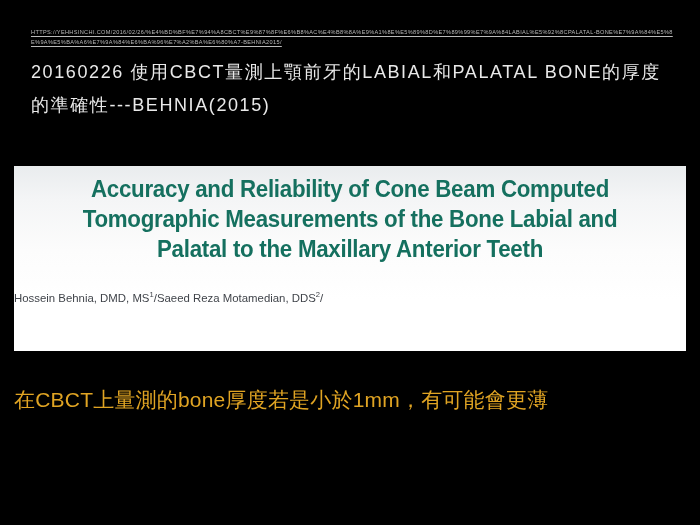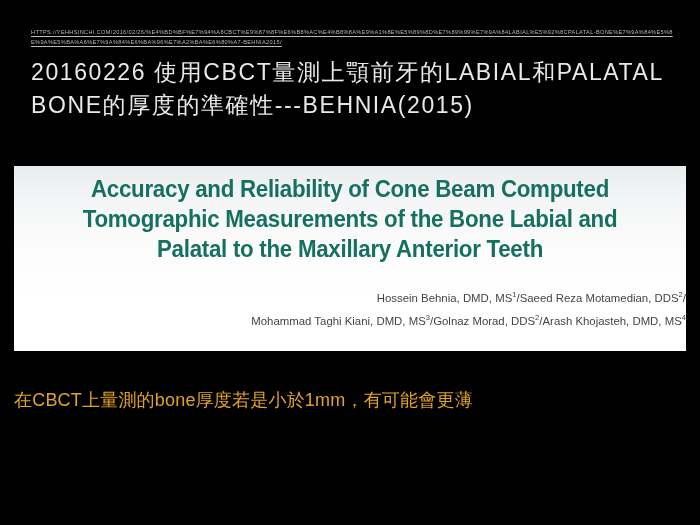--- a/index.html
+++ b/index.html
@@ -40,21 +40,21 @@
     cursor: pointer;
   }
 
   
   .headline {
     position: absolute;
     left: 31px;
     top: 56px;
     width: 640px;
     color: #e9e9e9;
-    font-size: 23px;
+    font-size: 18px;
     line-height: 33px;
     letter-spacing: 1.6px;
     font-weight: 400;
     font-family: "Liberation Sans", sans-serif;
     white-space: pre-wrap;
   }
 
   
   .paper-card {
     position: absolute;
@@ -83,37 +83,37 @@
     transform: scaleX(0.93);
     transform-origin: center top;
   }
   .paper-title .tline { display: block; white-space: nowrap; }
 
   .paper-authors {
     position: absolute;
     left: 0;
     top: 121px;
     width: 672px;
-    text-align: right;
+    text-align: left;
     color: #40444a;
     font-size: 11.4px;
     line-height: 23px;
     font-family: "Liberation Sans", sans-serif;
   }
   .paper-authors .aline { display: block; white-space: nowrap; }
   .paper-authors sup { font-size: 7.6px; vertical-align: super; line-height: 0; }
 
   
   .caption {
     position: absolute;
     left: 14px;
     top: 385px;
     width: 676px;
     color: #e0a423;
-    font-size: 18px;
+    font-size: 21px;
     line-height: 30px;
     letter-spacing: 0.2px;
     font-family: "Liberation Sans", sans-serif;
     white-space: nowrap;
   }
 </style>
 </head>
 <body>
 
 <div id="page">
@@ -125,20 +125,19 @@
   <div class="paper-card">
 
     <div class="paper-title">
       <span class="tline">Accuracy and Reliability of Cone Beam Computed</span>
       <span class="tline">Tomographic Measurements of the Bone Labial and</span>
       <span class="tline">Palatal to the Maxillary Anterior Teeth</span>
     </div>
 
     <div class="paper-authors">
       <span class="aline"><span>Hossein Behnia, DMD, MS</span><sup>1</sup><span>/Saeed Reza Motamedian, DDS</span><sup>2</sup><span>/</span></span>
-      <span class="aline"><span>Mohammad Taghi Kiani, DMD, MS</span><sup>3</sup><span>/Golnaz Morad, DDS</span><sup>2</sup><span>/Arash Khojasteh, DMD, MS</span><sup>4</sup></span>
     </div>
 
   </div>
 
   <div class="caption">在CBCT上量測的bone厚度若是小於1mm，有可能會更薄</div>
 
 </div>
 
 </body></html>

